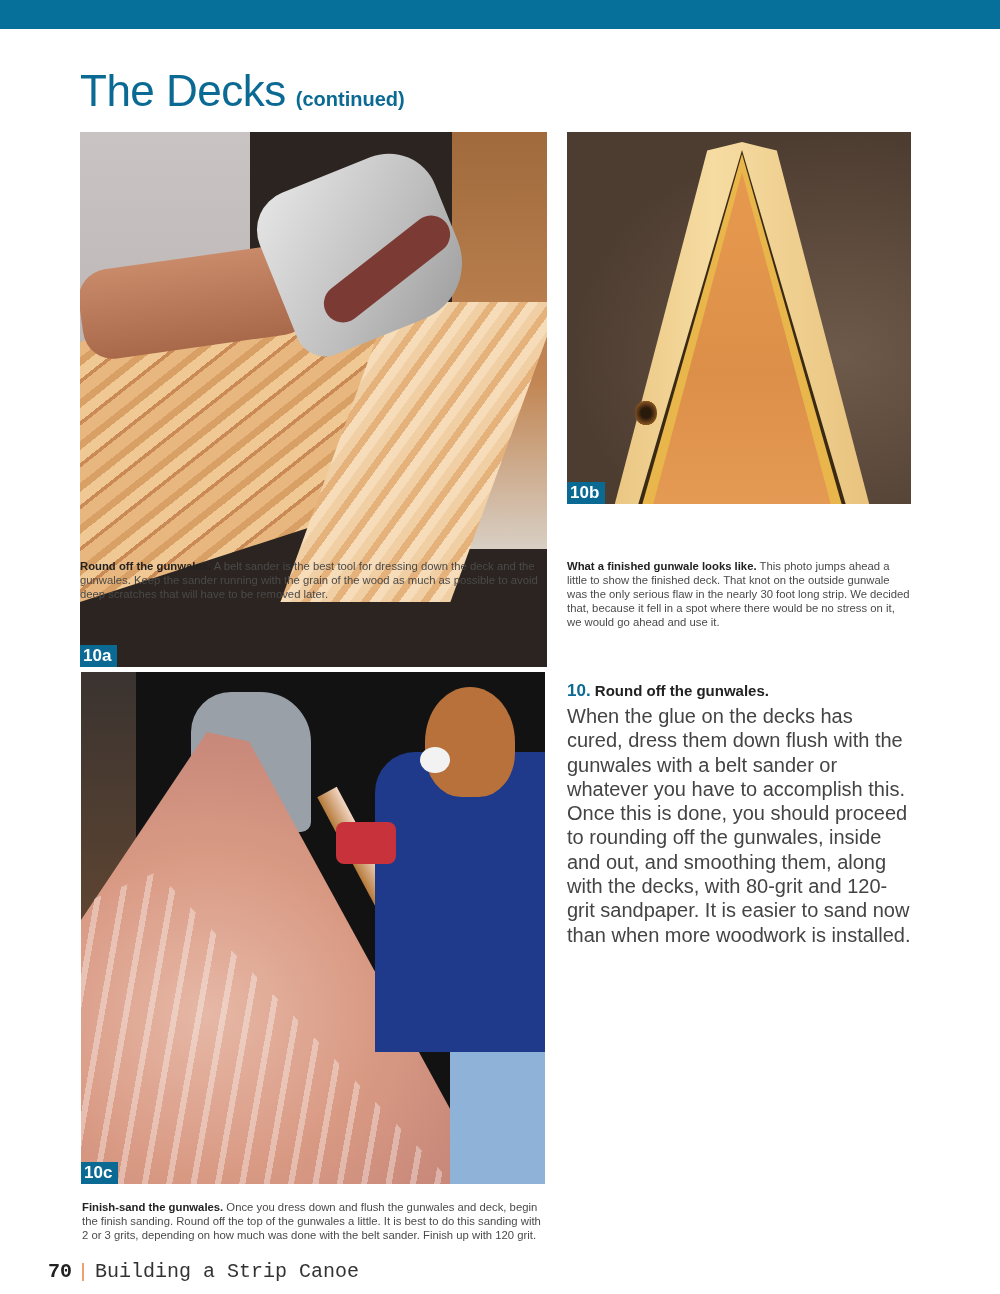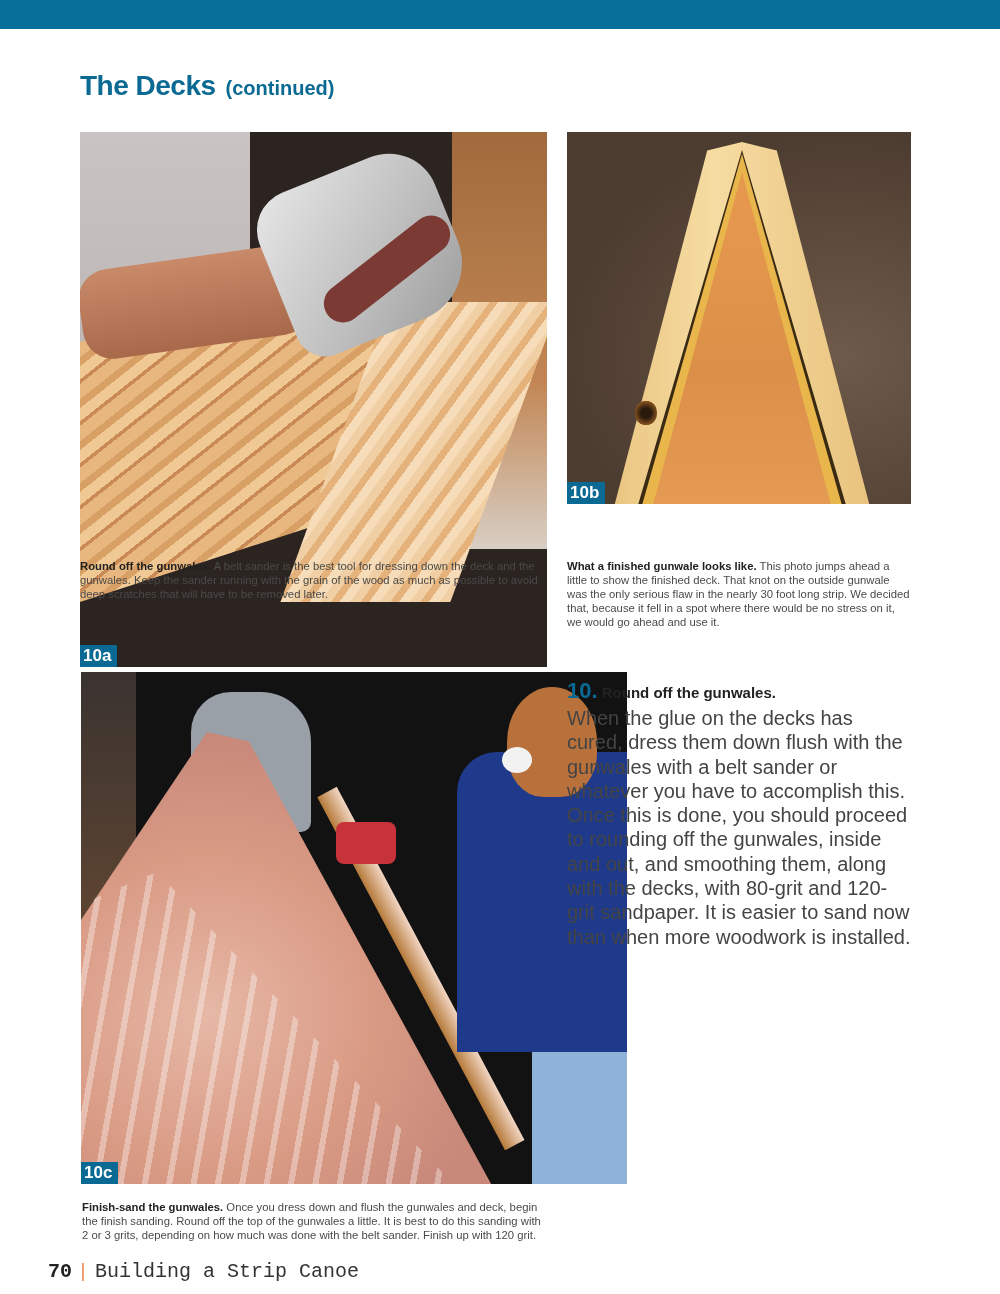--- a/index.html
+++ b/index.html
@@ -2,21 +2,21 @@
 <html><head>
   <meta charset="utf-8">
   <style>
     * { margin: 0; padding: 0; box-sizing: border-box; }
     html, body { width: 1000px; height: 1294px; background: #ffffff; overflow: hidden; }
     body { position: relative; font-family: "DejaVu Sans", "Liberation Sans", sans-serif; color: #3a3a3a; }
 
     .top-bar { position: absolute; left: 0; top: 0; width: 1000px; height: 29px; background: #06709a; }
 
     .page-title { position: absolute; left: 80px; top: 66px; font-family: "Liberation Sans", sans-serif; color: #0b6a93; white-space: nowrap; }
-    .page-title .main { font-size: 28px; letter-spacing: -0.5px; font-weight: 700; }
+    .page-title .main { font-size: 44px; letter-spacing: -0.5px; font-weight: 400; }
     .page-title .sub { font-size: 20px; margin-left: 10px; }
 
     .photo { position: absolute; overflow: hidden; }
     .badge { position: absolute; left: 0; bottom: 0; background: #0b6a93; color: #fff; font-family: "Liberation Sans", sans-serif; font-weight: 700; font-size: 17px; line-height: 22px; padding: 0 6px 0 3px; height: 22px; }
 
     
     .photo-a { left: 80px; top: 132px; width: 467px; height: 535px;
       background:
         linear-gradient(160deg, rgba(0,0,0,0) 55%, rgba(0,0,0,0) 100%),
         linear-gradient(180deg, #2b2420 0%, #2b2420 100%); }
@@ -33,42 +33,42 @@
     
     .photo-b { left: 567px; top: 132px; width: 344px; height: 372px;
       background: radial-gradient(ellipse at 80% 60%, #6e5a4a, #4d3c30 70%); }
     .pb-outer { position: absolute; left: 30px; top: 10px; width: 290px; height: 430px; background: linear-gradient(90deg, #e8c27c, #f6dca2 40%, #e7c07a); clip-path: polygon(50% 0, 62% 2%, 100% 100%, 0 100%, 38% 2%); }
     .pb-line { position: absolute; left: 52px; top: 18px; width: 246px; height: 420px; background: #3a2a14; clip-path: polygon(50% 0, 100% 100%, 0 100%); }
     .pb-gunwale { position: absolute; left: 56px; top: 22px; width: 238px; height: 418px; background: #e8b64a; clip-path: polygon(50% 0, 100% 100%, 0 100%); }
     .pb-deck { position: absolute; left: 68px; top: 40px; width: 214px; height: 400px; background: linear-gradient(180deg, #e79a4e, #dc8f48 50%, #e9a05a); clip-path: polygon(50% 0, 100% 100%, 0 100%); }
     .pb-knot { position: absolute; left: 68px; top: 268px; width: 22px; height: 26px; border-radius: 50%; background: radial-gradient(circle, #2a1a0c 30%, #8a5520 70%, transparent 72%); }
 
     
-    .photo-c { left: 81px; top: 672px; width: 546px; height: 512px; background: #121212; }
+    .photo-c { left: 81px; top: 672px; width: 464px; height: 512px; background: #121212; }
     .pc-wall { position: absolute; left: 0; top: 0; width: 55px; height: 330px; background: linear-gradient(180deg, #3a3330, #6a4a32); }
     .pc-man { position: absolute; left: 110px; top: 20px; width: 120px; height: 140px; background: #9aa0a8; border-radius: 40px 50px 10px 10px; }
     .pc-hull { position: absolute; left: 0; top: 60px; width: 420px; height: 470px;
       background: radial-gradient(ellipse at 30% 60%, #e6b8a6 0%, #d99a84 40%, #c8887a 70%);
       clip-path: polygon(30% 0, 40% 2%, 100% 100%, 0 100%, 0 40%); }
     .pc-hull-dust { position: absolute; left: 0; top: 200px; width: 380px; height: 320px;
       background: repeating-linear-gradient(100deg, rgba(255,255,255,0.0) 0 18px, rgba(255,255,255,0.35) 18px 24px);
       clip-path: polygon(20% 0, 100% 100%, 0 100%, 0 10%); }
     .pc-rim { position: absolute; left: 235px; top: 120px; width: 22px; height: 400px; background: linear-gradient(90deg, #b57a3a, #f2d6c4); transform: rotate(-28deg); transform-origin: top; }
     .pc-woman { position: absolute; right: 0; top: 80px; width: 170px; height: 300px; background: #1f3a8a; border-radius: 40px 0 0 0; }
     .pc-hair { position: absolute; right: 30px; top: 15px; width: 90px; height: 110px; background: #b8713a; border-radius: 50% 50% 40% 40%; }
     .pc-mask { position: absolute; right: 95px; top: 75px; width: 30px; height: 26px; background: #f2f2f2; border-radius: 50%; }
     .pc-jeans { position: absolute; right: 0; top: 380px; width: 95px; height: 140px; background: #8fb2d8; }
     .pc-sander { position: absolute; left: 255px; top: 150px; width: 60px; height: 42px; background: #c8323a; border-radius: 8px; }
 
     .caption { position: absolute; font-family: "Liberation Sans", sans-serif; font-size: 11.3px; line-height: 14px; color: #4a4a4a; }
     .caption b { color: #222; font-weight: 700; }
 
     .step { position: absolute; left: 567px; top: 681px; width: 345px; font-family: "Liberation Sans", sans-serif; }
     .step-head { font-size: 15px; font-weight: 700; color: #222; line-height: 20px; }
-    .step-num { color: #0b6a93; font-size: 22px; }
+    .step-num { color: #0b6a93; font-size: 17px; }
     .step-body { font-size: 20px; line-height: 24.3px; color: #444; margin-top: 3px; }
 
     .footer { position: absolute; left: 48px; top: 1260px; font-family: Liberation Mono, monospace; font-size: 20px; color: #333; white-space: nowrap; display: flex; align-items: center; }
     .footer .num { font-weight: 700; color: #222; }
     .footer .sep { display: inline-block; width: 2px; height: 18px; background: #f0a070; margin: 0 11px 0 10px; }
   </style>
 </head>
 <body>
 
 <div class="top-bar"></div>

